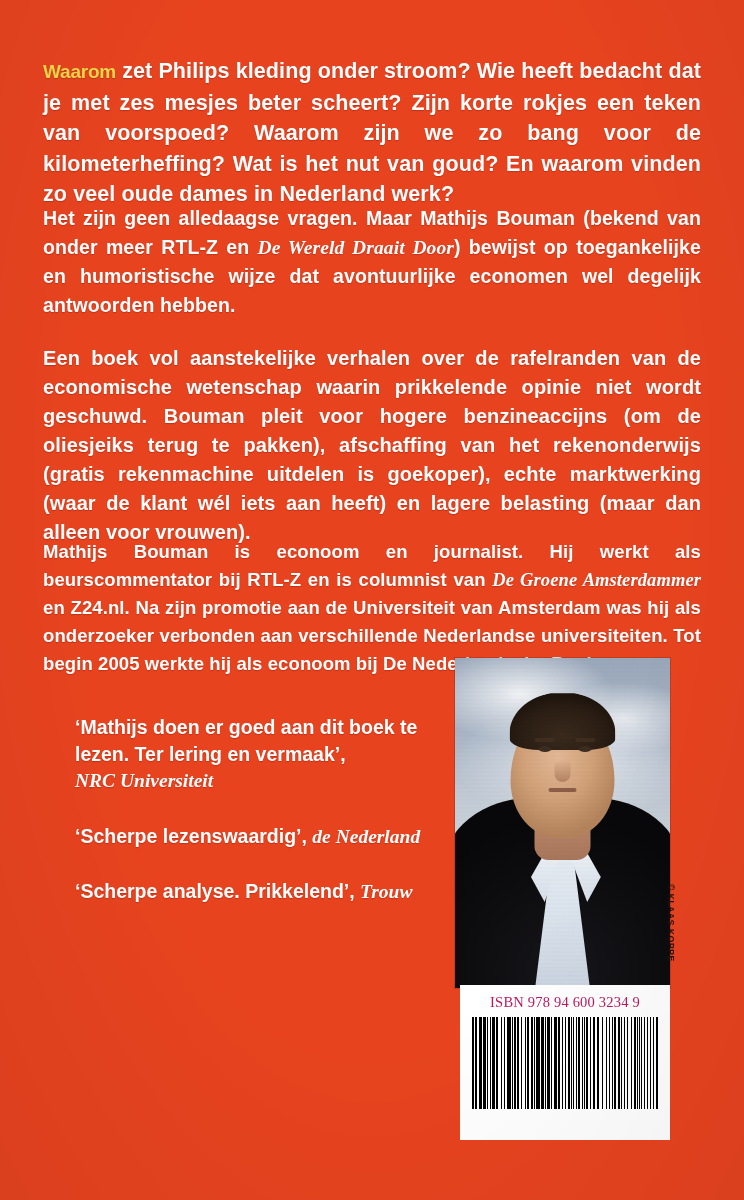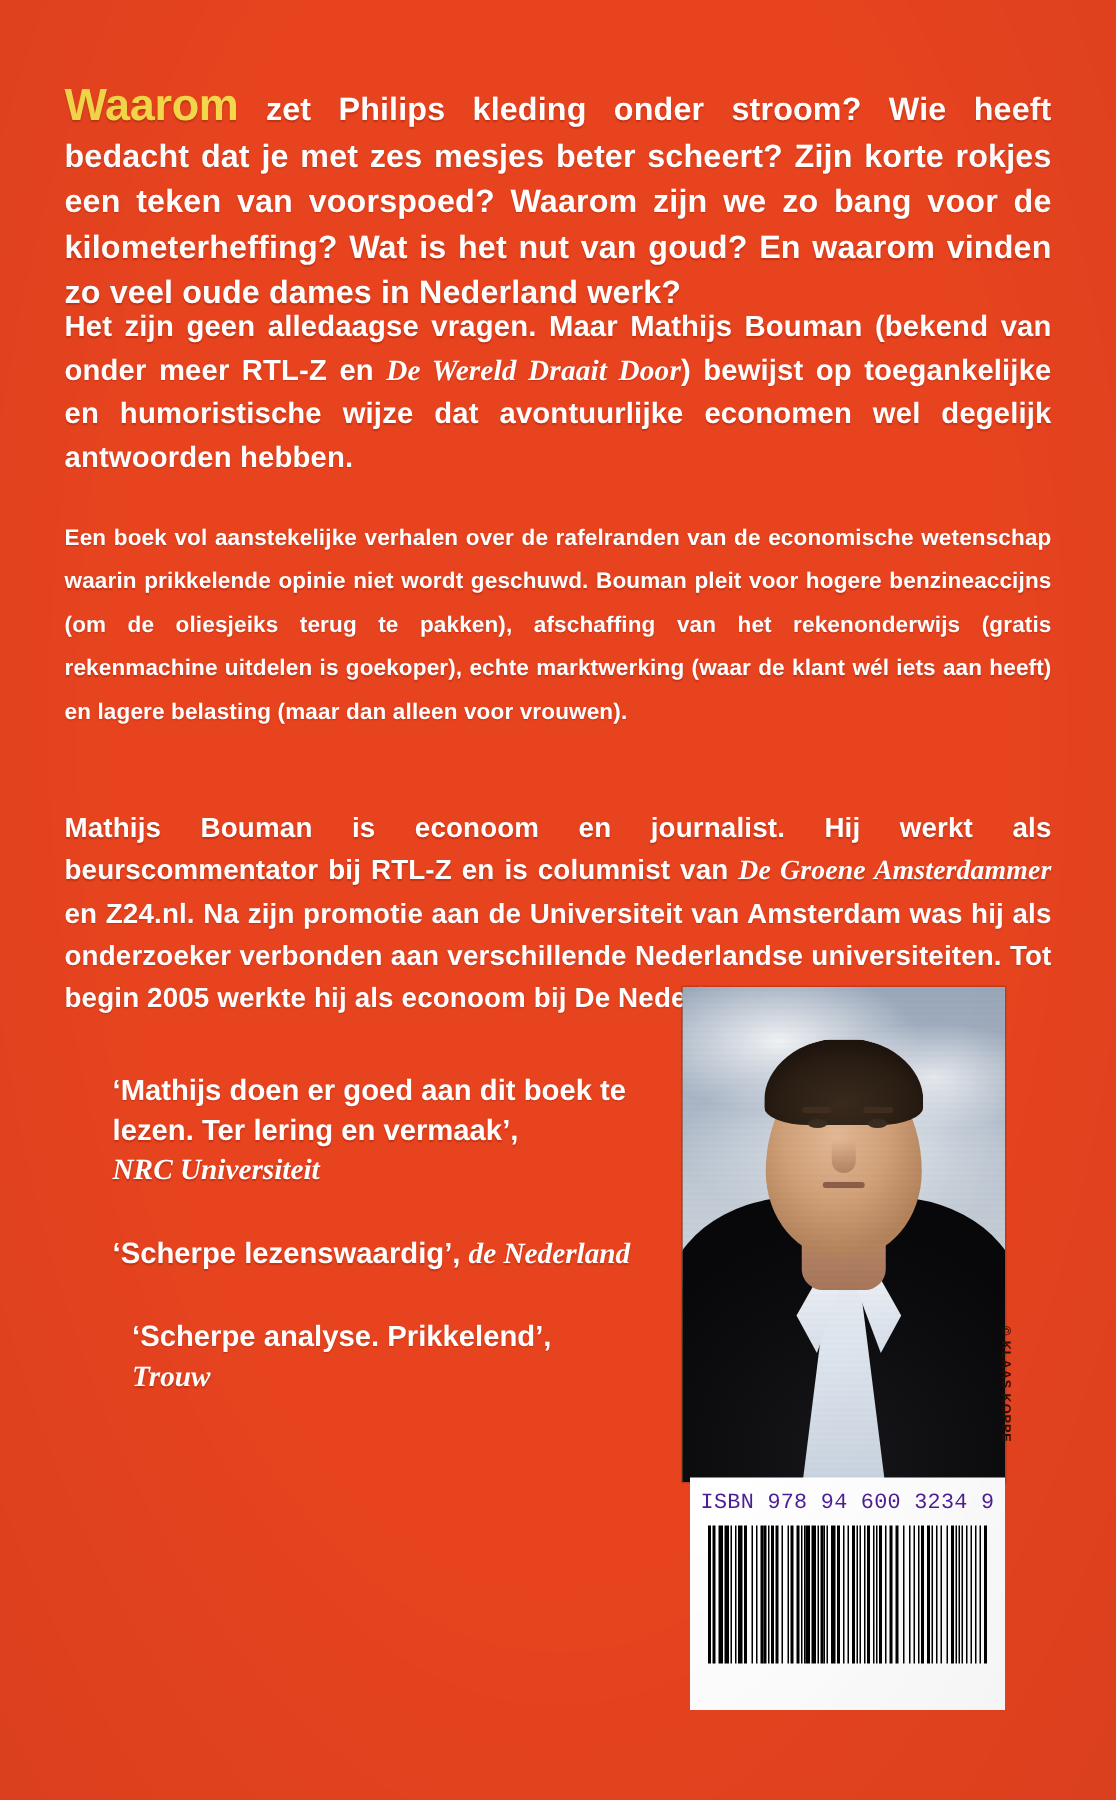--- a/index.html
+++ b/index.html
@@ -40,33 +40,33 @@
     text-shadow: 0 1px 1px rgba(120,20,0,.35);
   }
 
   #lead {
     top: 56px;
     font-size: 21.5px;
     line-height: 30.5px;
   }
   #lead .accent {
     color: #f6d84a;
-    font-size: 30px;
+    font-size: 19px;
     letter-spacing: -0.2px;
     text-shadow: 0 1px 1px rgba(140,40,0,.45);
   }
 
   #para2 {
     top: 204px;
     font-size: 19.5px;
     line-height: 29px;
   }
   #para3 {
     top: 344px;
-    font-size: 15px;
+    font-size: 20px;
     line-height: 29px;
   }
   #bio {
     top: 538px;
     font-size: 18.5px;
     line-height: 28px;
   }
 
   .it { font-style: italic; font-family: Liberation Serif, serif; }
 
@@ -83,21 +83,21 @@
     font-size: 19.5px;
     line-height: 26px;
     letter-spacing: .4px;
     margin-bottom: 32px;
   }
   .quote {
     font-size: 19.5px;
     line-height: 26.5px;
     margin-bottom: 28px;
   }
-  .quote:last-child { margin-bottom: 0; margin-left: 13px; }
+  .quote:last-child { margin-bottom: 0; }
 
   
   #photo {
     position: absolute;
     left: 455px;
     top: 658px;
     width: 215px;
     height: 330px;
     overflow: hidden;
     background: #5f6d52;
@@ -273,23 +273,23 @@
     background: #ffffff;
     padding: 0;
     box-sizing: border-box;
   }
   #isbn-text {
     position: absolute;
     top: 9px;
     left: 0;
     right: 0;
     text-align: center;
-    color: #4c1d95;
+    color: #be185d;
     font-size: 14.5px;
-    font-family: Liberation Mono, monospace;
+    font-family: Liberation Serif, serif;
     letter-spacing: .2px;
   }
   #barcode-bars {
     position: absolute;
     top: 32px;
     left: 12px;
     width: 186px;
     height: 92px;
     display: flex;
     align-items: stretch;

